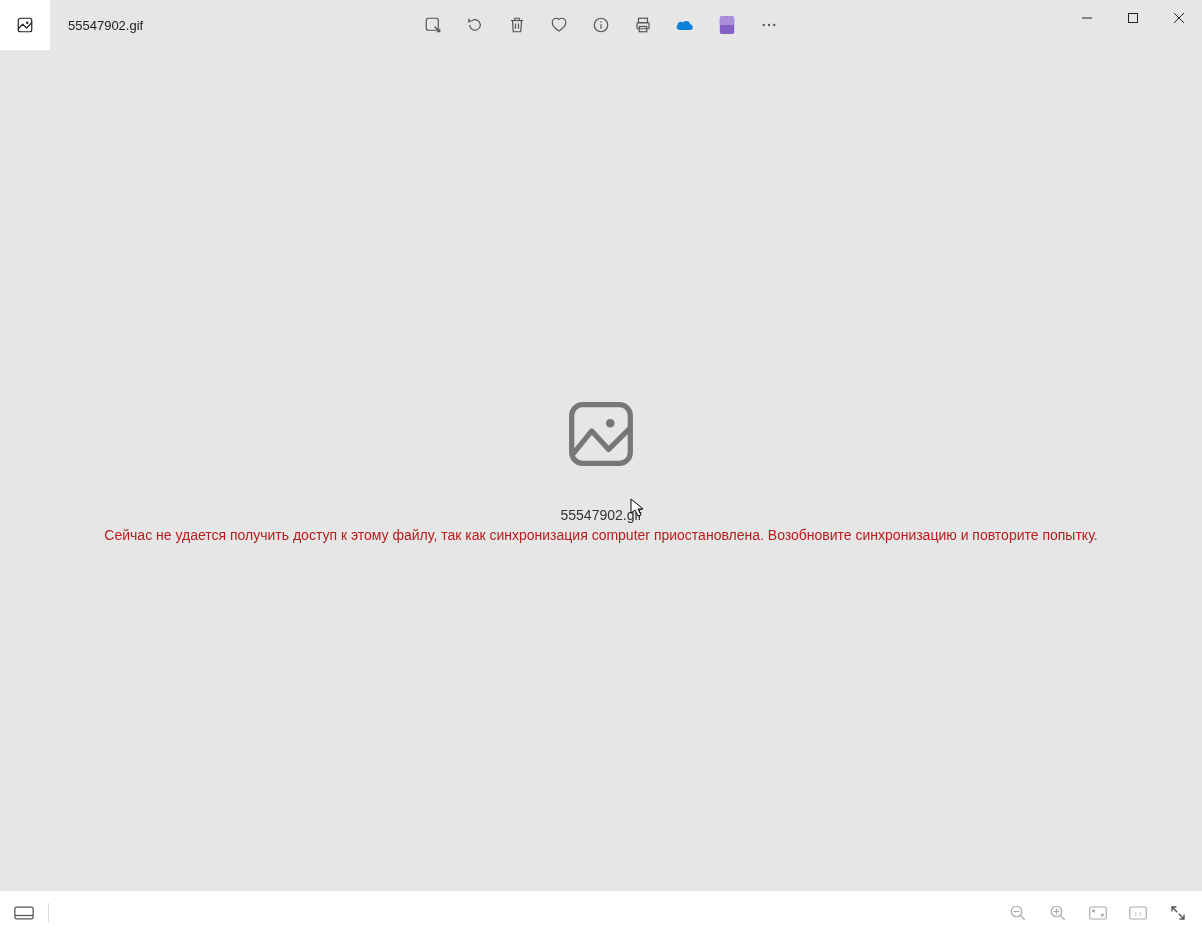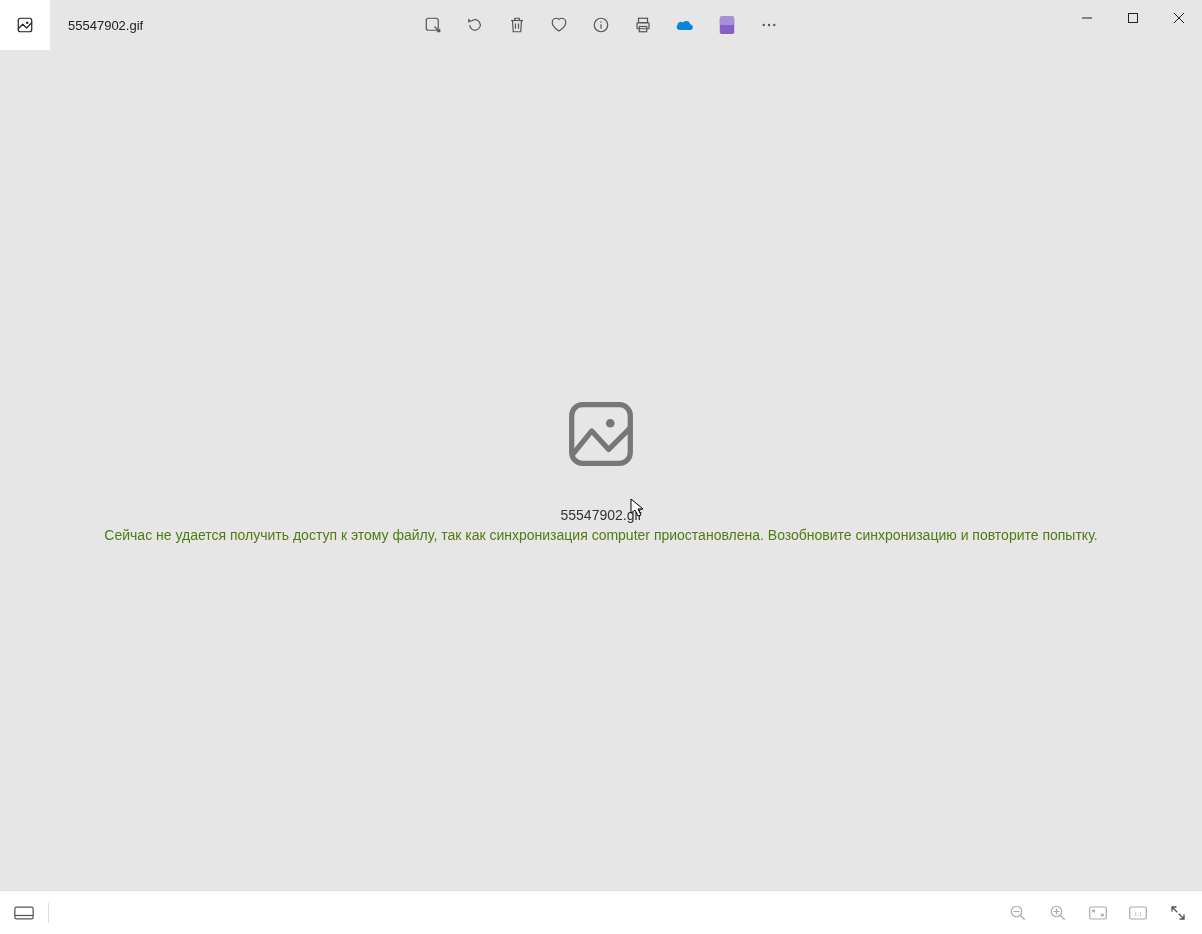--- a/index.html
+++ b/index.html
@@ -8,21 +8,21 @@
   .app-badge { width: 50px; height: 50px; display: flex; align-items: center; justify-content: center; background: #fff; }
   .filename { margin-left: 18px; font-size: 13px; color: #222; }
   .toolbar-center { position: absolute; left: 50%; transform: translateX(-50%); display: flex; align-items: center; gap: 22px; }
   .icon-btn { width: 20px; height: 20px; display: flex; align-items: center; justify-content: center; cursor: pointer; }
   .icon-btn svg { display: block; }
   .win-controls { position: absolute; right: 0; top: 0; display: flex; }
   .wc { width: 46px; height: 36px; display: flex; align-items: center; justify-content: center; cursor: pointer; }
   .content { height: 840px; background: #e6e6e6; display: flex; align-items: center; justify-content: center; flex-direction: column; position: relative; }
   .placeholder-icon { margin-bottom: 32px; }
   .fname { font-size: 14px; color: #333; margin-bottom: 4px; text-align: center; }
-  .errmsg { font-size: 14px; color: #4d7c0f; text-align: center; max-width: 1100px; }
+  .errmsg { font-size: 14px; color: #b91c1c; text-align: center; max-width: 1100px; }
   .bottombar { height: 44px; background: #fff; display: flex; align-items: center; padding: 0 14px; justify-content: space-between; border-top: 1px solid #e0e0e0;}
   .bb-left { display: flex; align-items: center; gap: 14px; }
   .bb-right { display: flex; align-items: center; gap: 20px; }
   .divider-v { width: 1px; height: 20px; background: #ddd; }
   .cursor-arrow { position:absolute; left:630px; top:448px; pointer-events:none; }
 </style>
 </head>
 <body>
 
 <div class="titlebar">

